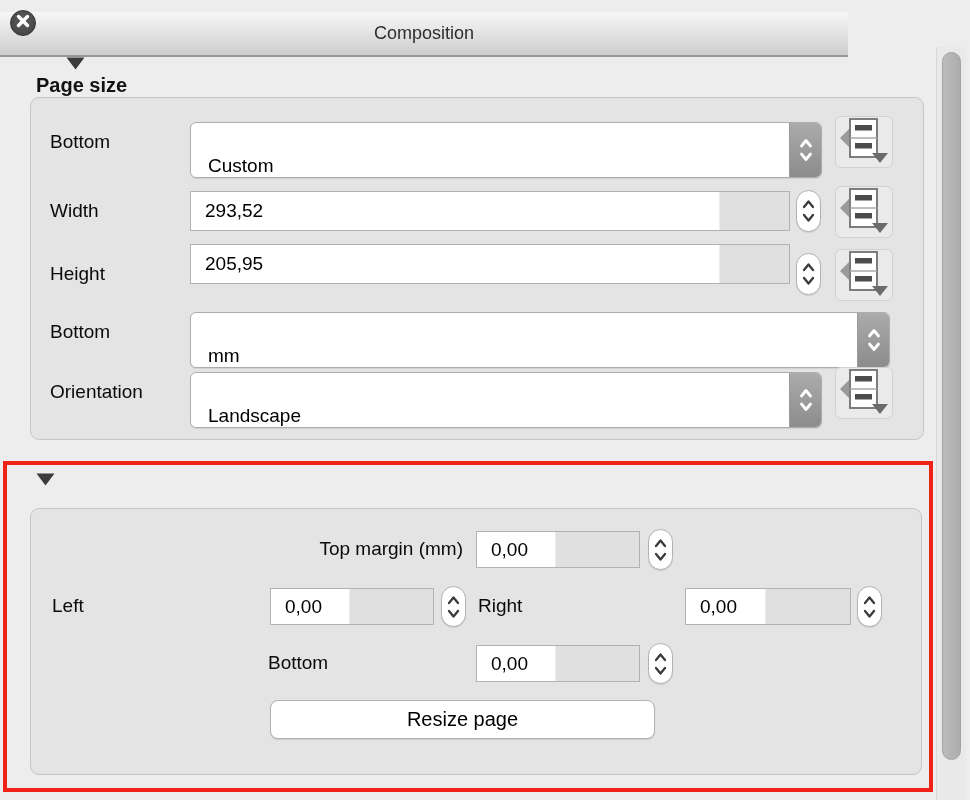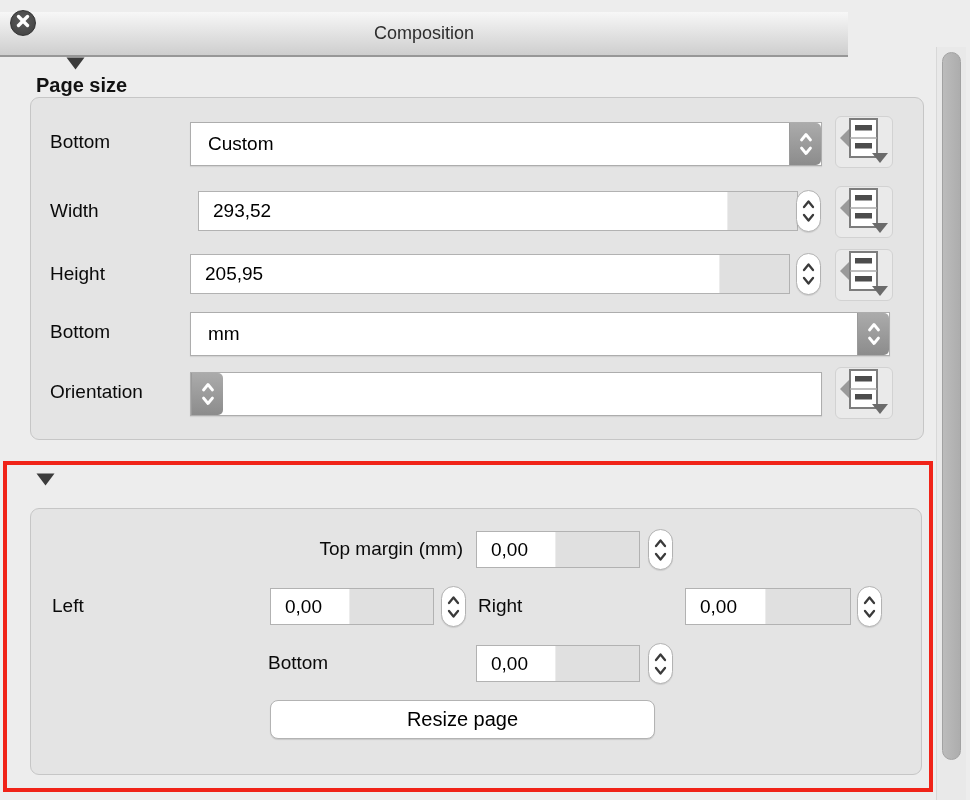--- a/index.html
+++ b/index.html
@@ -63,25 +63,25 @@
 
   
   .lbl {
     position:absolute; font-size:19px; color:#0a0a0a;
     display:flex; align-items:center; height:40px;
   }
   .lbl.right { justify-content:flex-end; }
 
   
   .dropdown {
-    position:absolute; height:44px;
+    position:absolute; height:56px;
     background:#fff;
     border:1px solid #adadad;
-    border-radius:0;
-    display:flex; align-items:center;
+    border-radius:6px;
+    display:flex; align-items:flex-end;
     cursor:pointer;
     box-shadow:0 1px 1px rgba(0,0,0,0.08);
   }
   .dropdown .dval {
     flex:1; font-size:19px; color:#000; padding-left:17px;
     white-space:nowrap; overflow:hidden;
   }
   .dropdown .dd-cap {
     width:32px; height:100%;
     background:linear-gradient(#ababab,#8c8c8c);
@@ -195,21 +195,21 @@
       <rect x="11" y="3" width="27" height="38" fill="#fff" stroke="#7d7d7d" stroke-width="2"></rect>
       <line x1="11" y1="22" x2="38" y2="22" stroke="#a8a8a8" stroke-width="1.5"></line>
       <rect x="16" y="9" width="17" height="5.5" fill="#4c4c4c"></rect>
       <rect x="16" y="27" width="17" height="5.5" fill="#4c4c4c"></rect>
       <polygon points="33,37 49,37 41,47" fill="#6b6b6b"></polygon>
     </svg>
   </span>
 </div>
 
 <div class="lbl" style="left:50px; top:191px; width:120px;">Width</div>
-<div class="spinfield" style="left:190px; top:191px; width:600px; height:40px;margin-left:8px;">
+<div class="spinfield" style="left:190px; top:191px; width:600px; height:40px;">
   <span class="sval">293,52</span>
   <span class="grayfill" style="width:70px;"></span>
 </div>
 <div class="stepper" style="left:796px; top:190px; height:42px;">
   <svg width="13" height="28" viewBox="0 0 13 28">
     <polyline points="2,10 6.5,4.5 11,10" fill="none" stroke="#3a3a3a" stroke-width="2.3" stroke-linecap="round" stroke-linejoin="round"></polyline>
     <polyline points="2,18 6.5,23.5 11,18" fill="none" stroke="#3a3a3a" stroke-width="2.3" stroke-linecap="round" stroke-linejoin="round"></polyline>
   </svg>
 </div>
 <div class="dd-override" style="left:835px; top:186px;">
@@ -219,21 +219,21 @@
       <rect x="11" y="3" width="27" height="38" fill="#fff" stroke="#7d7d7d" stroke-width="2"></rect>
       <line x1="11" y1="22" x2="38" y2="22" stroke="#a8a8a8" stroke-width="1.5"></line>
       <rect x="16" y="9" width="17" height="5.5" fill="#4c4c4c"></rect>
       <rect x="16" y="27" width="17" height="5.5" fill="#4c4c4c"></rect>
       <polygon points="33,37 49,37 41,47" fill="#6b6b6b"></polygon>
     </svg>
   </span>
 </div>
 
 <div class="lbl" style="left:50px; top:254px; width:120px;">Height</div>
-<div class="spinfield" style="left:190px; top:254px; width:600px; height:40px;">
+<div class="spinfield" style="left:190px; top:244px; width:600px; height:40px;">
   <span class="sval">205,95</span>
   <span class="grayfill" style="width:70px;"></span>
 </div>
 <div class="stepper" style="left:796px; top:253px; height:42px;">
   <svg width="13" height="28" viewBox="0 0 13 28">
     <polyline points="2,10 6.5,4.5 11,10" fill="none" stroke="#3a3a3a" stroke-width="2.3" stroke-linecap="round" stroke-linejoin="round"></polyline>
     <polyline points="2,18 6.5,23.5 11,18" fill="none" stroke="#3a3a3a" stroke-width="2.3" stroke-linecap="round" stroke-linejoin="round"></polyline>
   </svg>
 </div>
 <div class="dd-override" style="left:835px; top:249px;">
@@ -255,20 +255,21 @@
   <span class="dd-cap">
     <svg width="14" height="28" viewBox="0 0 14 28">
       <polyline points="2.5,10 7,4.5 11.5,10" fill="none" stroke="#fff" stroke-width="2.8" stroke-linecap="round" stroke-linejoin="round"></polyline>
       <polyline points="2.5,18 7,23.5 11.5,18" fill="none" stroke="#fff" stroke-width="2.8" stroke-linecap="round" stroke-linejoin="round"></polyline>
     </svg>
   </span>
 </div>
 
 <div class="lbl" style="left:50px; top:372px; width:130px;">Orientation</div>
 <div class="dropdown" style="left:190px; top:372px; width:632px;">
+  <span class="dval">Landscape</span>
   <span class="dd-cap">
     <svg width="14" height="28" viewBox="0 0 14 28">
       <polyline points="2.5,10 7,4.5 11.5,10" fill="none" stroke="#fff" stroke-width="2.8" stroke-linecap="round" stroke-linejoin="round"></polyline>
       <polyline points="2.5,18 7,23.5 11.5,18" fill="none" stroke="#fff" stroke-width="2.8" stroke-linecap="round" stroke-linejoin="round"></polyline>
     </svg>
   </span>
 </div>
 <div class="dd-override" style="left:835px; top:367px;">
   <span>
     <svg width="50" height="48" viewBox="0 0 50 48">

